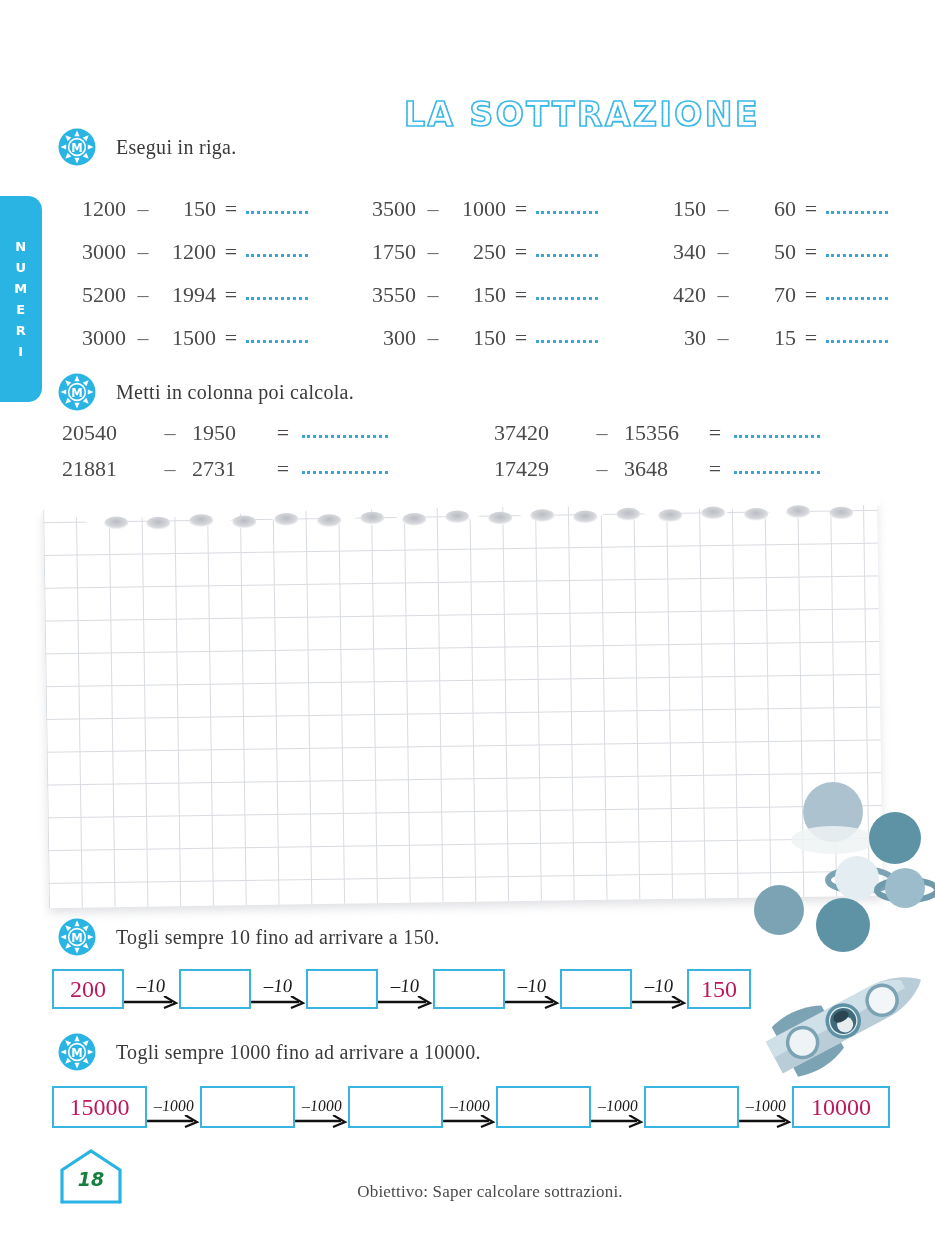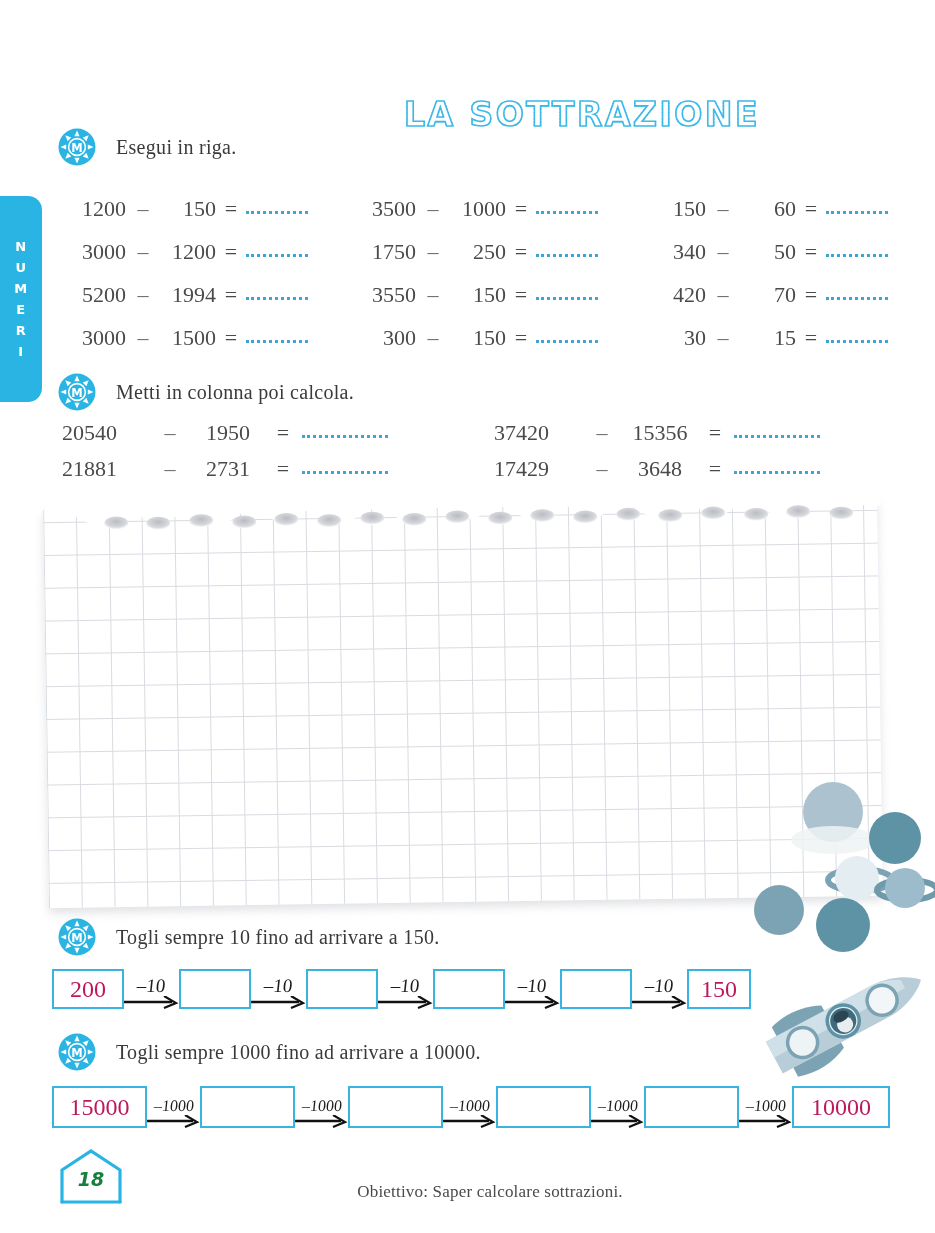--- a/index.html
+++ b/index.html
@@ -122,21 +122,21 @@
   }
   .eq2 {
     display: flex;
     align-items: baseline;
     height: 36px;
     font-size: 22px;
     color: #4a4a4a;
   }
   .eq2 .a   { width: 86px; text-align: left; }
   .eq2 .op  { width: 44px; text-align: center; color: #6b6b6b; }
-  .eq2 .b   { width: 72px; text-align: center; }
+  .eq2 .b   { width: 72px; text-align: left; }
   .eq2 .eqs { width: 38px; text-align: center; }
 
   
   #sheet-wrap {
     position: absolute;
     left: 46px;
     top: 504px;
     width: 834px;
     height: 398px;
   }

